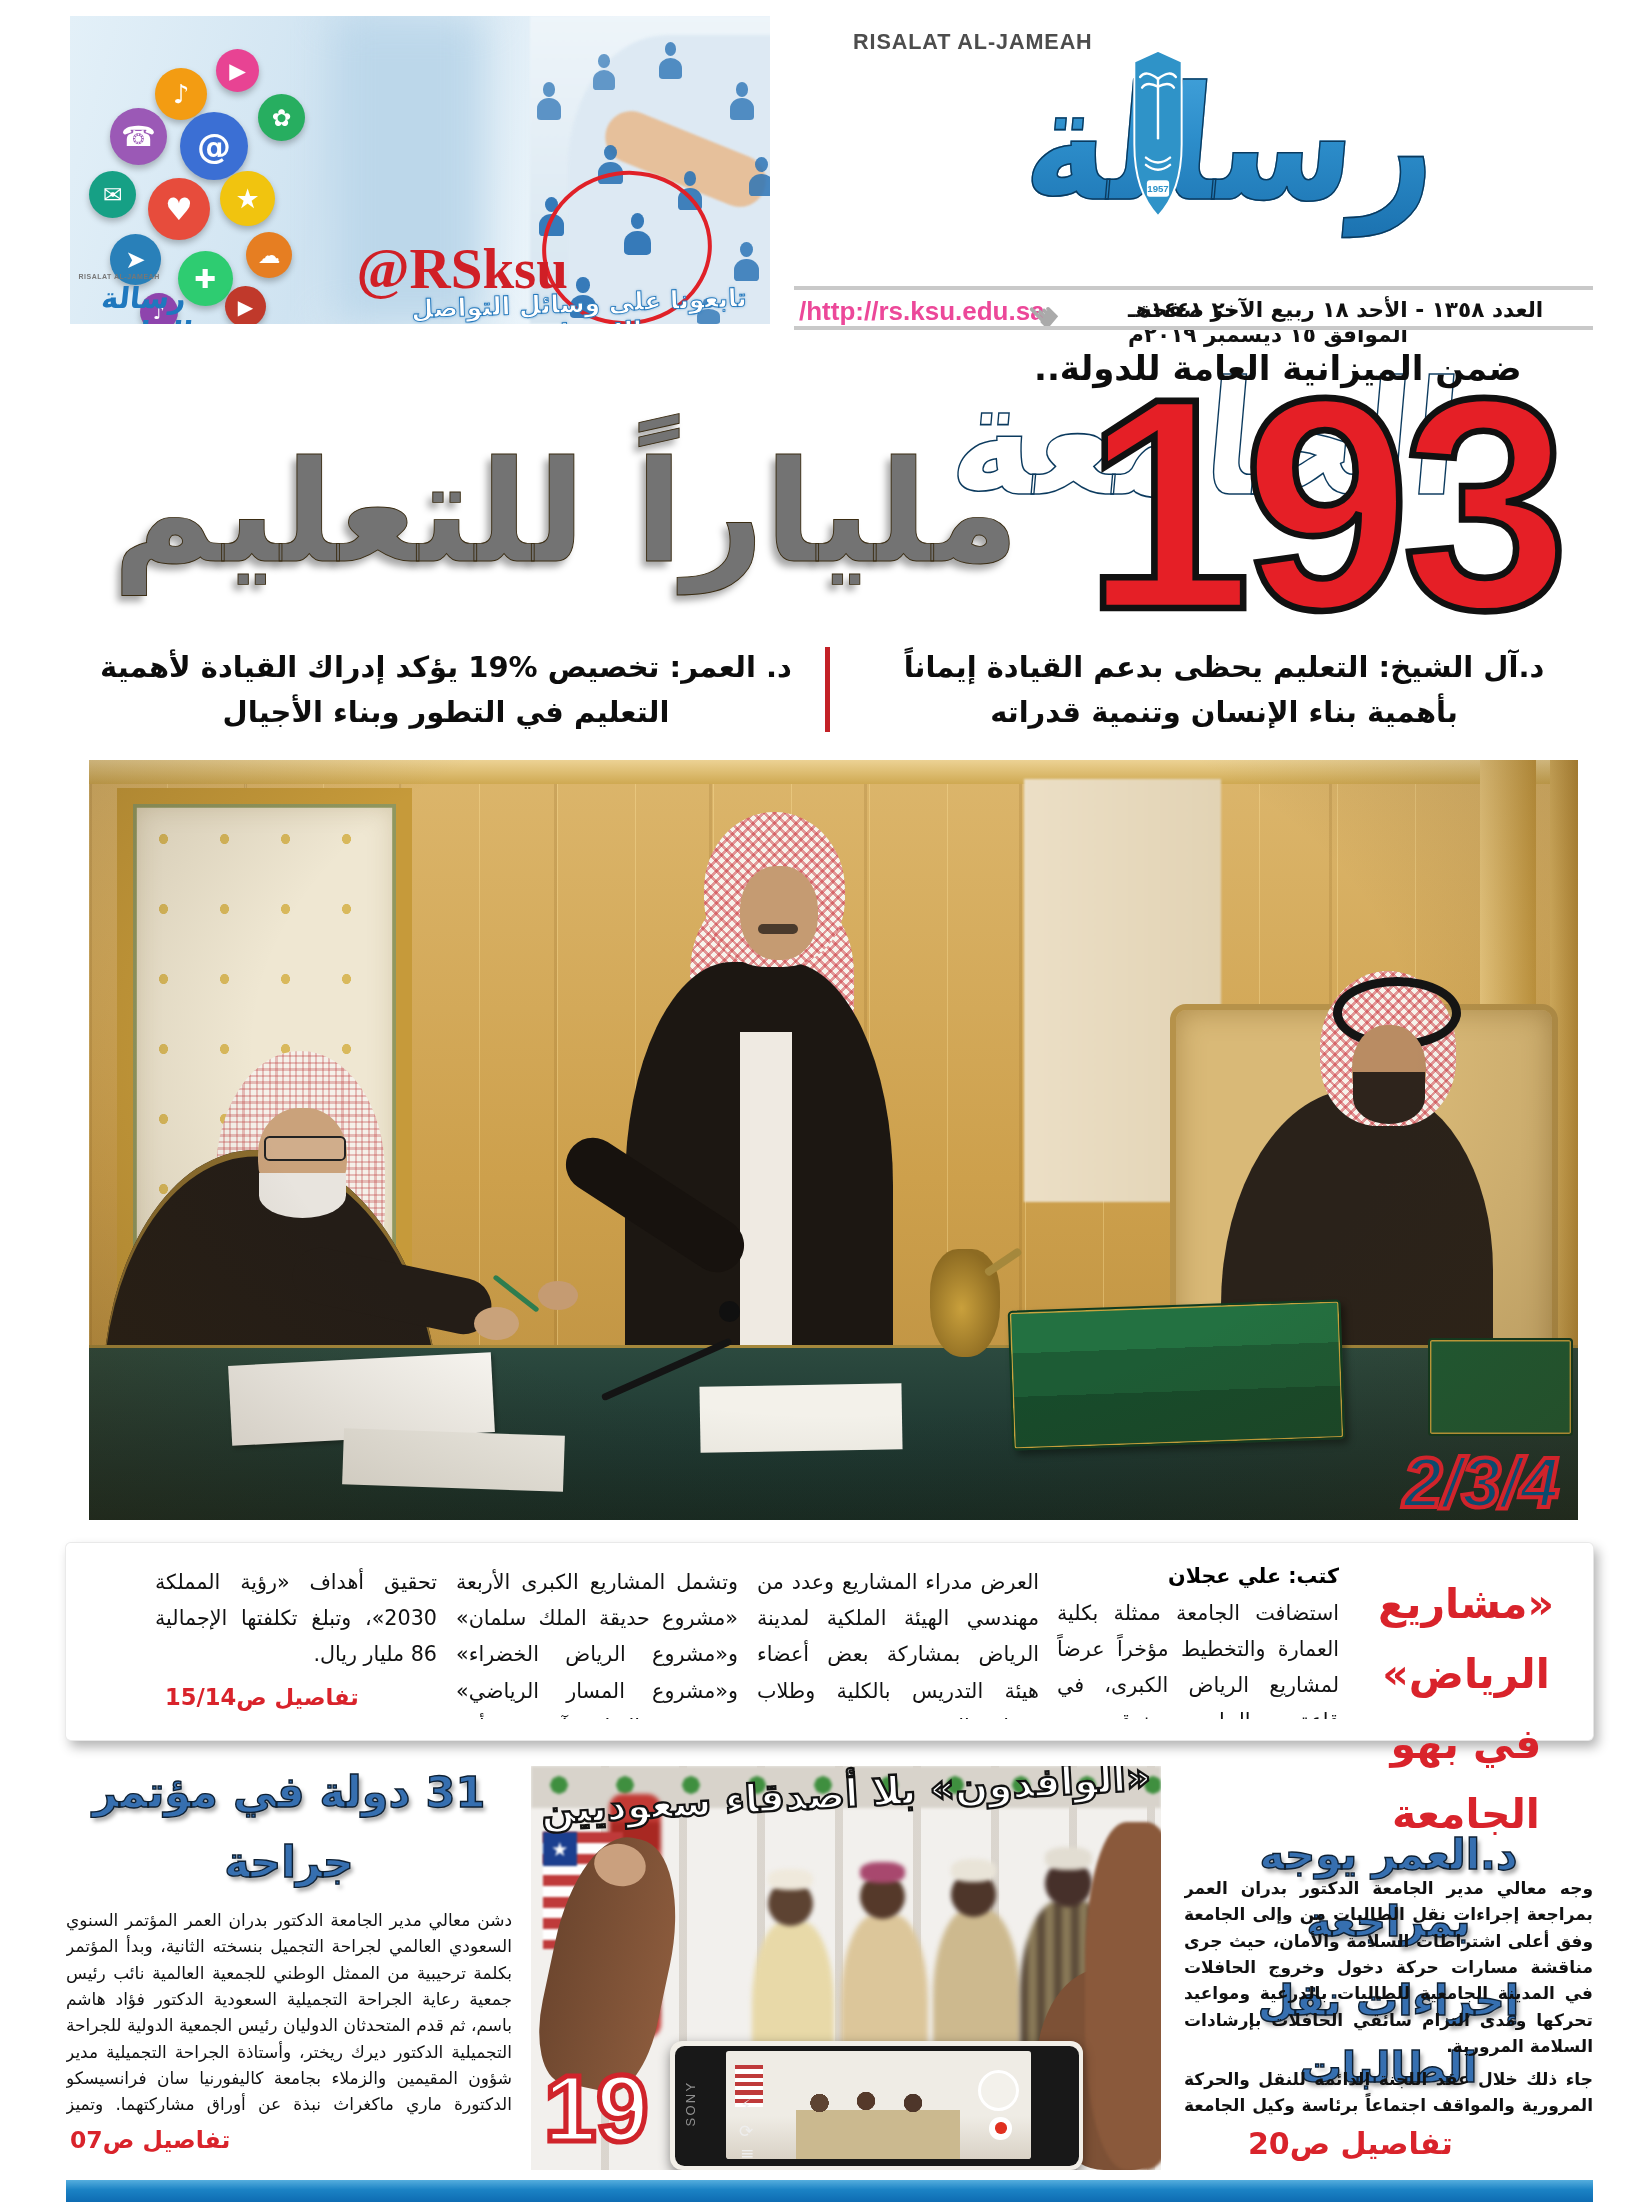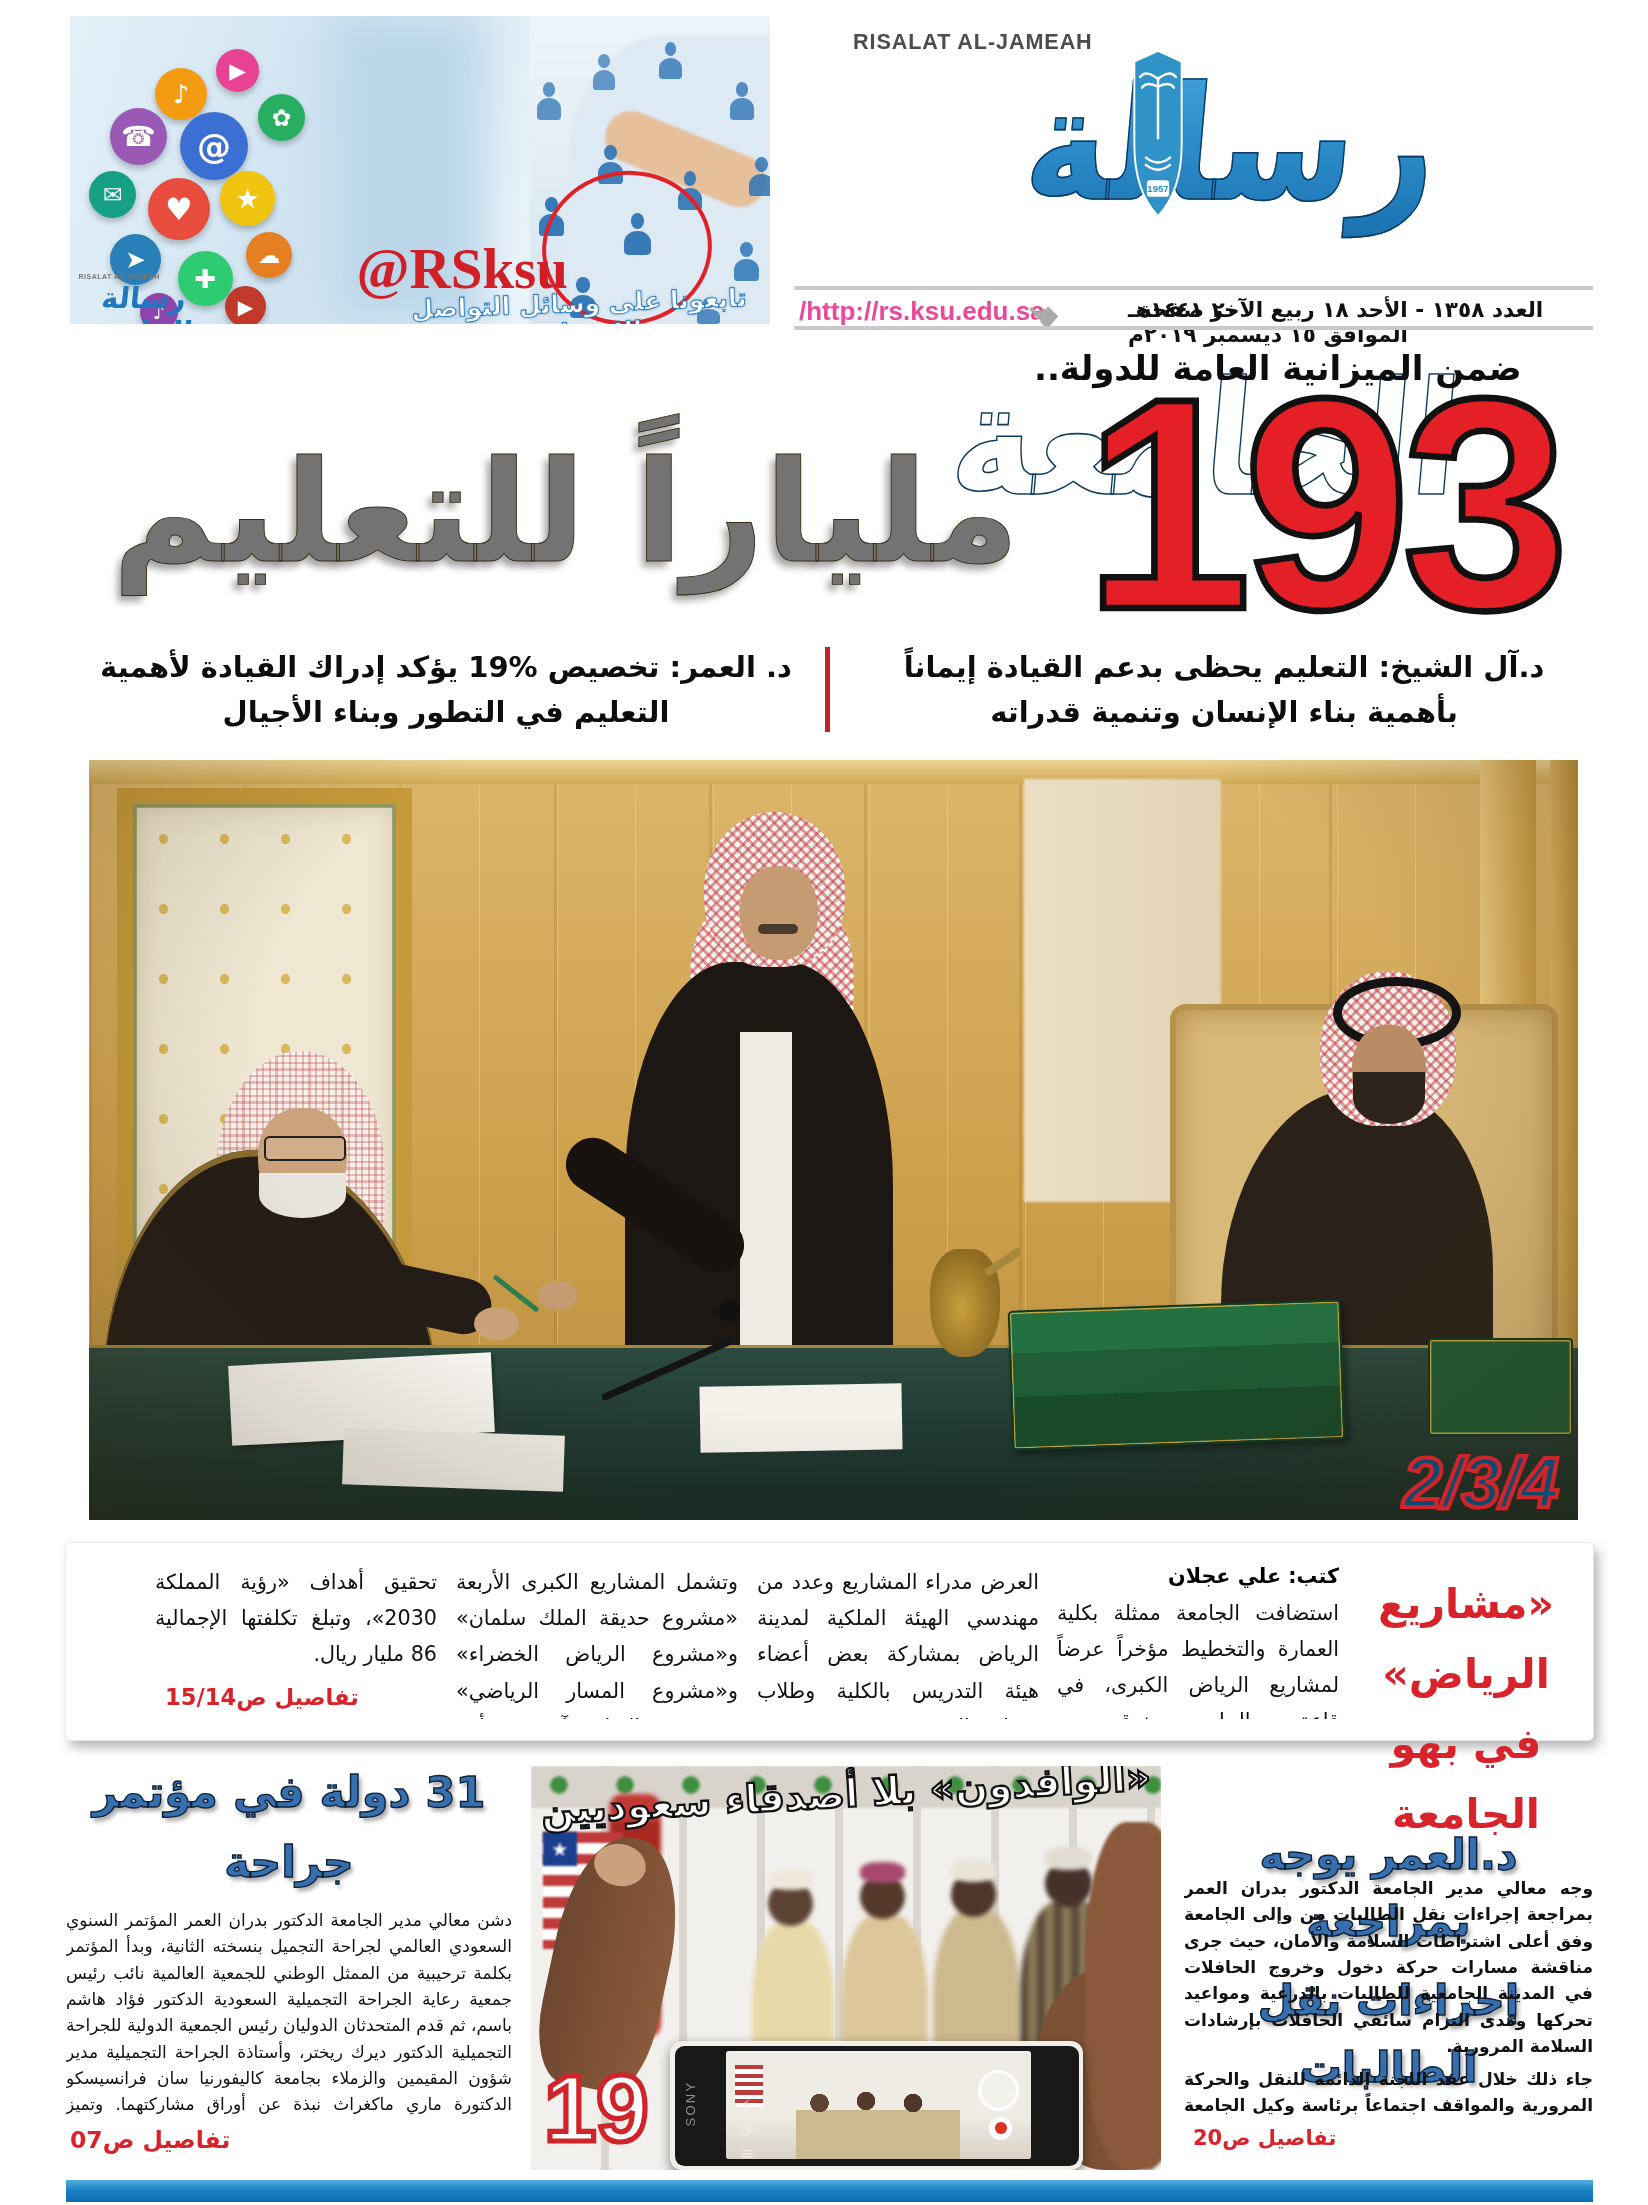--- a/index.html
+++ b/index.html
@@ -281,18 +281,18 @@
   </div>
 
   <div class="abs ar bluehead" style="left:1184px;top:1821px;width:409px;font-size:42px;line-height:67px;">
     <div>د.العمر يوجه بمراجعة</div>
     <div style="margin-top:12.2px;">إجراءات نقل الطالبات</div>
   </div>
   <div class="abs ar" style="left:1184px;top:1875px;width:409px;height:244px;overflow:hidden;font-weight:bold;">
     <p class="bodytxt just" style="margin:0 0 6.6px 0;font-size:17px;line-height:1.55;">وجه معالي مدير الجامعة الدكتور بدران العمر بمراجعة إجراءات نقل الطالبات من وإلى الجامعة وفق أعلى اشتراطات السلامة والأمان، حيث جرى مناقشة مسارات حركة دخول وخروج الحافلات في المدينة الجامعية للطالبات بالدرعية ومواعيد تحركها ومدى التزام سائقي الحافلات بإرشادات السلامة المرورية.</p>
     <p class="bodytxt just" style="margin:0;font-size:17px;line-height:1.55;">جاء ذلك خلال عقد اللجنة الدائمة للنقل والحركة المرورية والمواقف اجتماعاً برئاسة وكيل الجامعة للمشاريع وبحضور أعضاء اللجنة ومدير إدارة النقل، تم خلاله استعراض جدول الأعمال المعد لهذا الاجتماع.</p>
   </div>
-  <div class="abs ar details" style="left:1193px;top:2126px;font-size:21px;">تفاصيل ص20</div>
+  <div class="abs ar details" style="left:1248px;top:2126px;font-size:30px;">تفاصيل ص20</div>
 
   <div class="abs bluebar"></div>
 
 </div>
 
 
 </body></html>

